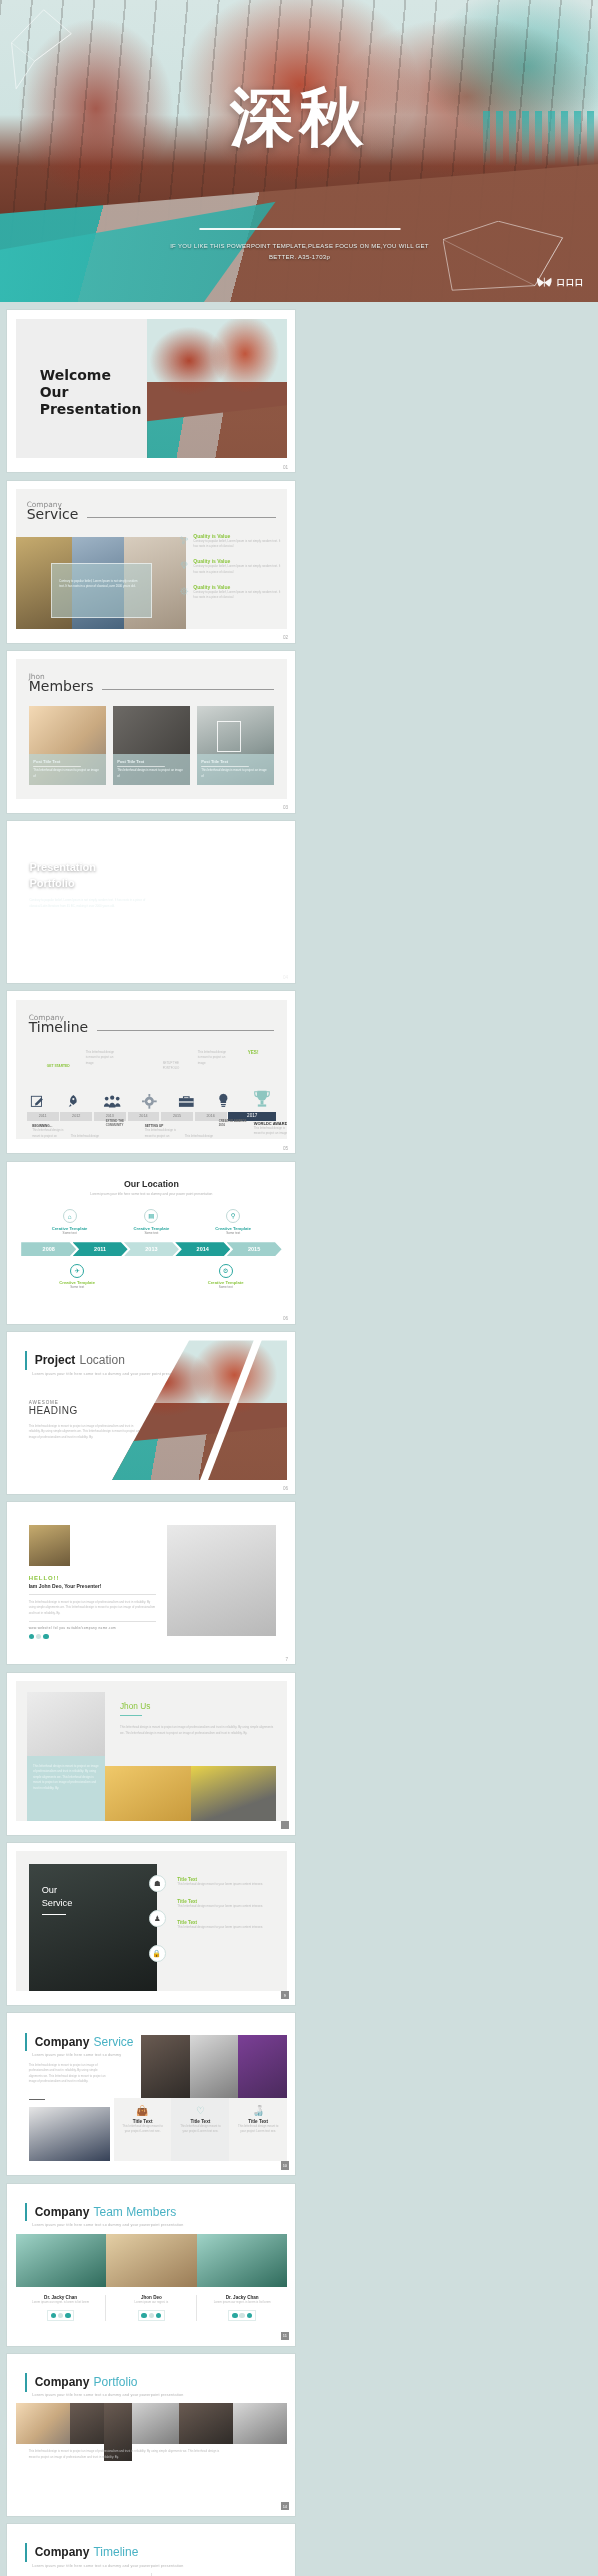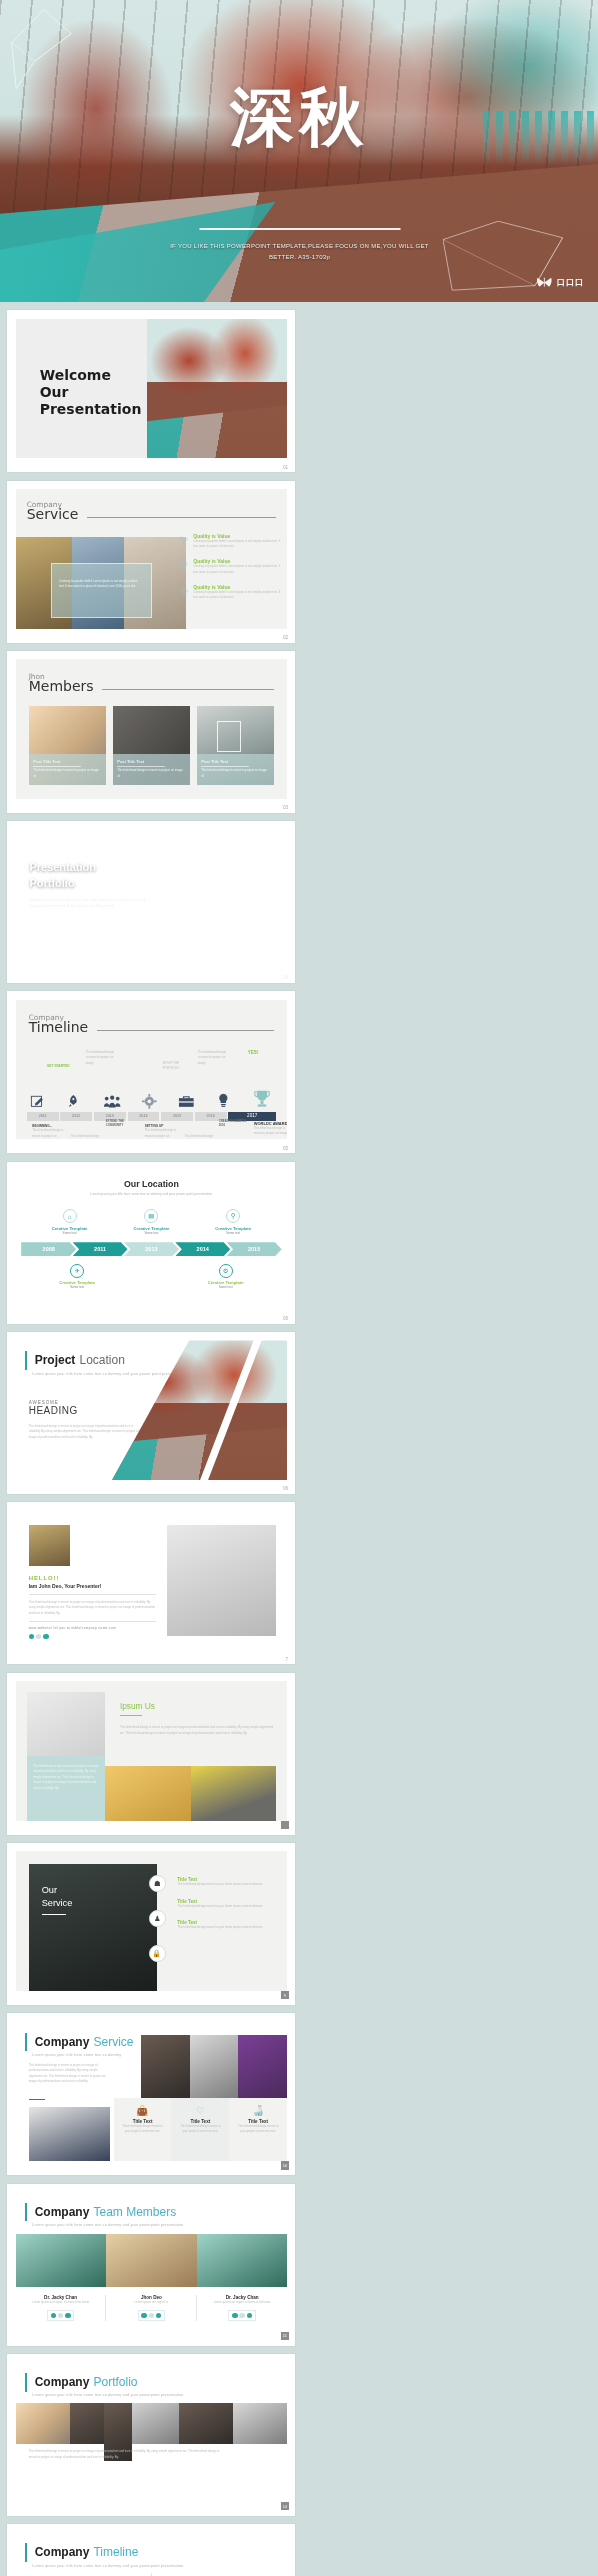--- a/index.html
+++ b/index.html
@@ -454,21 +454,21 @@
       <div class="inner">
         <div style="display:flex;height:100%">
           <div style="width:33%;display:flex;flex-direction:column">
             <div class="ph ph-bulb" style="flex:1.3;margin:11px 0 0 11px"></div>
             <div style="flex:1;margin:0 0 0 11px;background:#bfdcdb;padding:7.4px 6.4px">
               <div class="tiny2" style="color:#e9f5f4">This letterhead design is meant to project an image of professionalism and trust in reliability. By using simple alignments we. This letterhead design is meant to project an image of professionalism and trust in reliability. By.</div>
             </div>
           </div>
           <div style="width:67%;display:flex;flex-direction:column">
             <div style="flex:1.2;padding:20px 13px 0 14.7px">
-              <div class="green" style="font-size:8.3px">Ipsum Us</div>
+              <div class="green" style="font-size:8.3px">Jhon Us</div>
               <div style="width:22px;height:1.4px;background:#6ec6b8;margin-top:3.7px"></div>
               <div class="tiny2" style="margin-top:9.2px">This letterhead design is meant to project an image of professionalism and trust in reliability. By using simple alignments we. This letterhead design is meant to project an image of professionalism and trust in reliability. By.</div>
             </div>
             <div style="flex:1;display:flex">
               <div class="ph ph-food" style="flex:1"></div>
               <div class="ph ph-bus" style="flex:1;margin-right:11px"></div>
             </div>
           </div>
         </div>
       </div>

